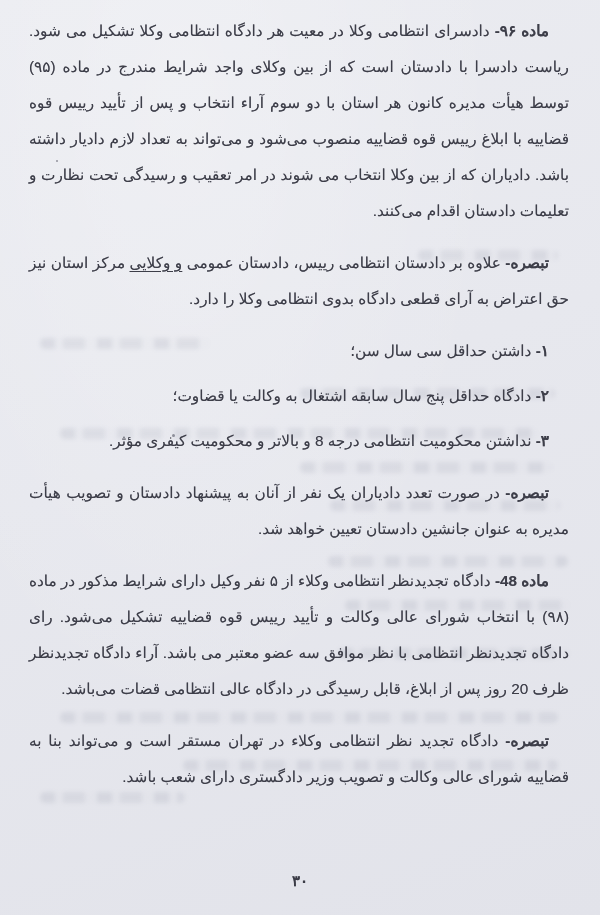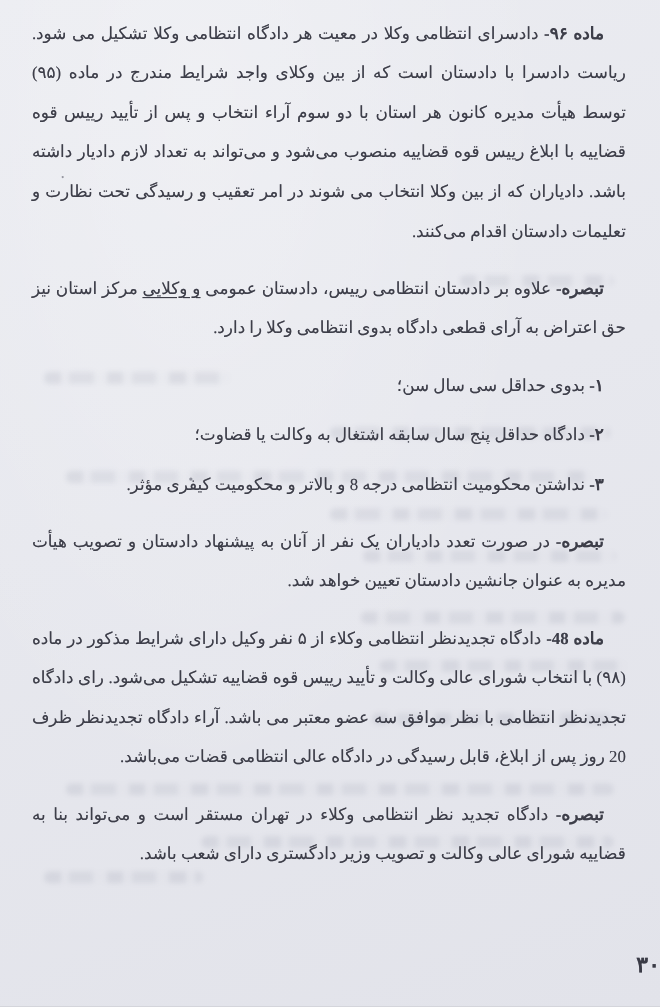--- a/index.html
+++ b/index.html
@@ -6,21 +6,21 @@
   .page {
     position: relative;
     width: 600px;
     height: 915px;
     margin: 0 auto;
     overflow: hidden;
     background:
       radial-gradient(ellipse at 30% 10%, rgba(255,255,255,0.25), rgba(255,255,255,0) 55%),
       linear-gradient(160deg, #ebecf1 0%, #e7e8ee 45%, #e2e3ea 100%);
     direction: rtl;
-    font-family: Liberation Serif, serif;
+    font-family: Liberation Sans, sans-serif;
     color: #3d3e49;
   }
 
   
   .ghost {
     position: absolute;
     height: 11px;
     opacity: 0.42;
     filter: blur(2.2px);
     border-radius: 5px;
@@ -58,21 +58,22 @@
     text-shadow: 0 0 0.6px rgba(61,62,73,0.5);
   }
   .cond-num { font-weight: bold; }
   .underlined { text-decoration: underline; text-underline-offset: 3px; }
 
   .page-number {
     position: absolute;
     bottom: 25px;
     left: 0;
     right: 0;
-    font-size: 20px;
+    text-align: center;
+    font-size: 15px;
     font-weight: bold;
     color: #3a3b46;
     text-shadow: 0 0 0.6px rgba(61,62,73,0.5);
   }
 </style>
 </head>
 <body>
 
 <div class="page">
 
@@ -94,21 +95,21 @@
   </div>
 
   <div class="text-block">
 
     <p class="para"><span class="label">ماده ۹۶-</span> <span>دادسرای انتظامی وکلا در معیت هر دادگاه انتظامی وکلا تشکیل می شود. ریاست دادسرا با دادستان است که از بین وکلای واجد شرایط مندرج در ماده (۹۵) توسط هیأت مدیره کانون هر استان با دو سوم آراء انتخاب و پس از تأیید رییس قوه قضاییه با ابلاغ رییس قوه قضاییه منصوب می‌شود و می‌تواند به تعداد لازم دادیار داشته باشد. دادیاران که از بین وکلا انتخاب می شوند در امر تعقیب و رسیدگی تحت نظارت و تعلیمات دادستان اقدام می‌کنند.</span></p>
 
     <p class="para"><span class="label">تبصره-</span> <span>علاوه بر دادستان انتظامی رییس، دادستان عمومی</span> <span class="underlined">و وکلایی</span> <span>مرکز استان نیز حق اعتراض به آرای قطعی دادگاه بدوی انتظامی وکلا را دارد.</span></p>
 
 
     <ul class="cond-list">
-      <li class="cond-item"><span class="cond-num">۱-</span> <span>بدوی حداقل سی سال سن؛</span></li>
+      <li class="cond-item"><span class="cond-num">۱-</span> <span>داشتن حداقل سی سال سن؛</span></li>
       <li class="cond-item"><span class="cond-num">۲-</span> <span>دادگاه حداقل پنج سال سابقه اشتغال به وکالت یا قضاوت؛</span></li>
       <li class="cond-item"><span class="cond-num">۳-</span> <span>نداشتن محکومیت انتظامی درجه 8 و بالاتر و محکومیت کیفری مؤثر.</span></li>
     </ul>
 
     <p class="para"><span class="label">تبصره-</span> <span>در صورت تعدد دادیاران یک نفر از آنان به پیشنهاد دادستان و تصویب هیأت مدیره به عنوان جانشین دادستان تعیین خواهد شد.</span></p>
 
     <p class="para"><span class="label">ماده 48-</span> <span>دادگاه تجدیدنظر انتظامی وکلاء از ۵ نفر وکیل دارای شرایط مذکور در ماده (۹۸) با انتخاب شورای عالی وکالت و تأیید رییس قوه قضاییه تشکیل می‌شود. رای دادگاه تجدیدنظر انتظامی با نظر موافق سه عضو معتبر می باشد. آراء دادگاه تجدیدنظر ظرف 20 روز پس از ابلاغ، قابل رسیدگی در دادگاه عالی انتظامی قضات می‌باشد.</span></p>
 
     <p class="para"><span class="label">تبصره-</span> <span>دادگاه تجدید نظر انتظامی وکلاء در تهران مستقر است و می‌تواند بنا به قضاییه شورای عالی وکالت و تصویب وزیر دادگستری دارای شعب باشد.</span></p>
 

